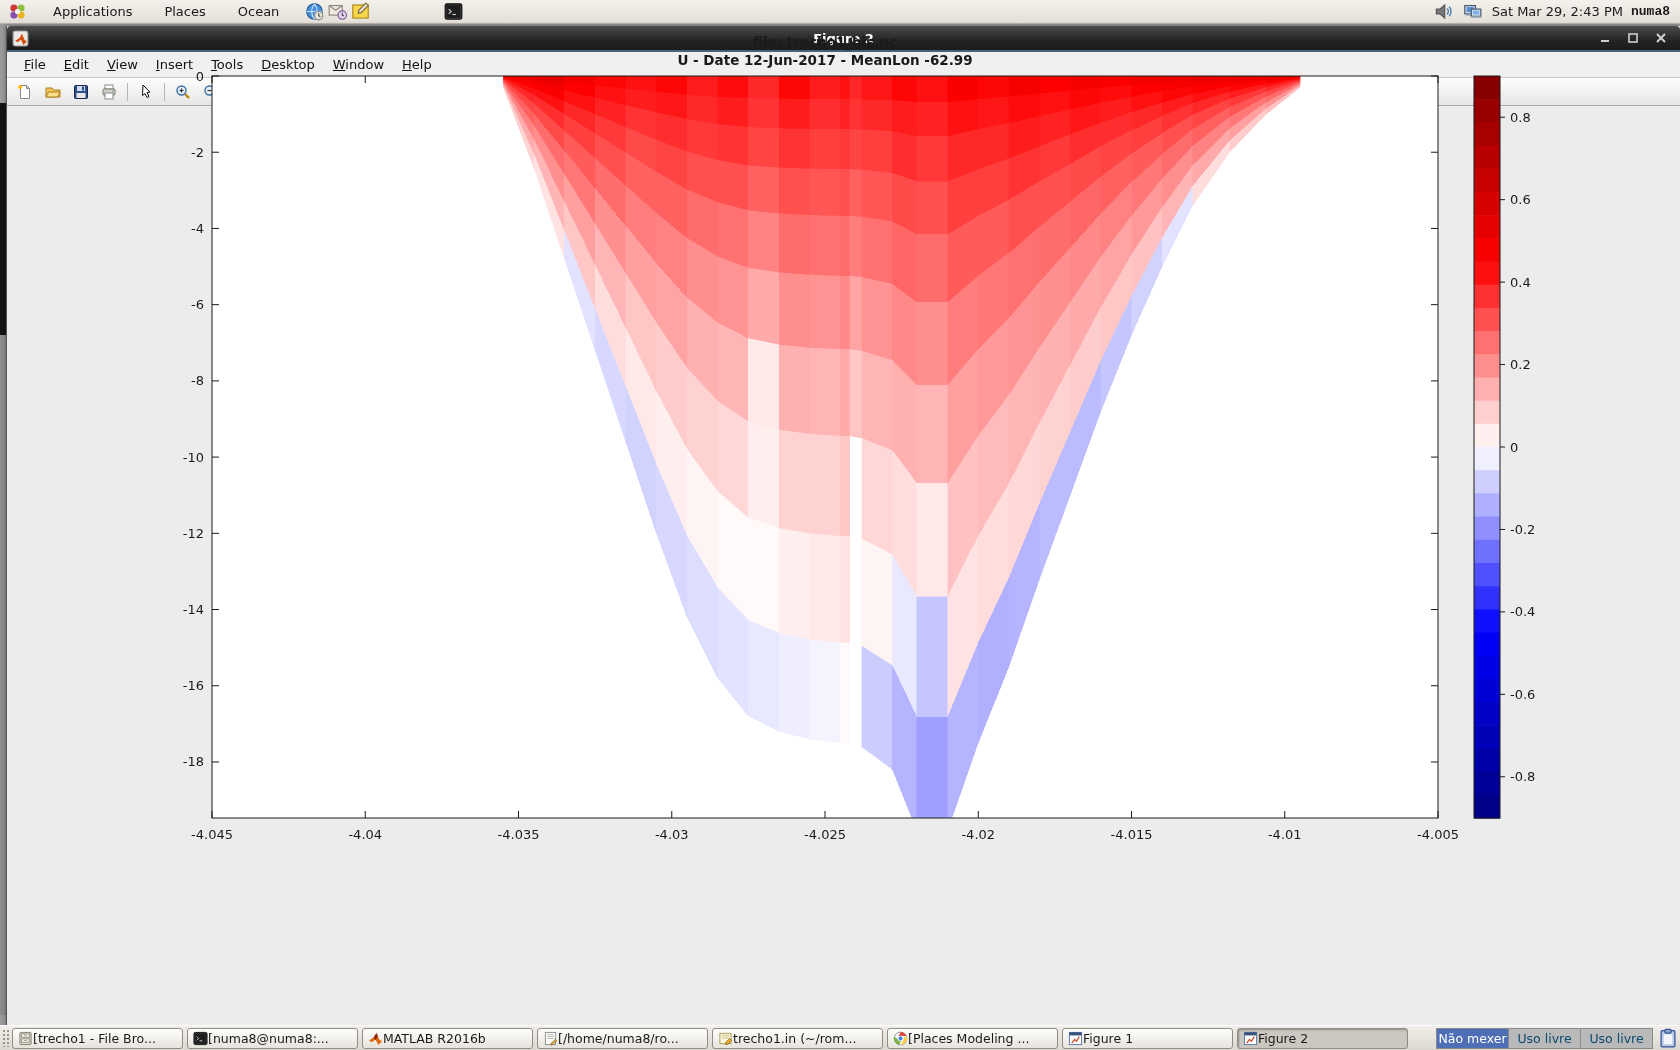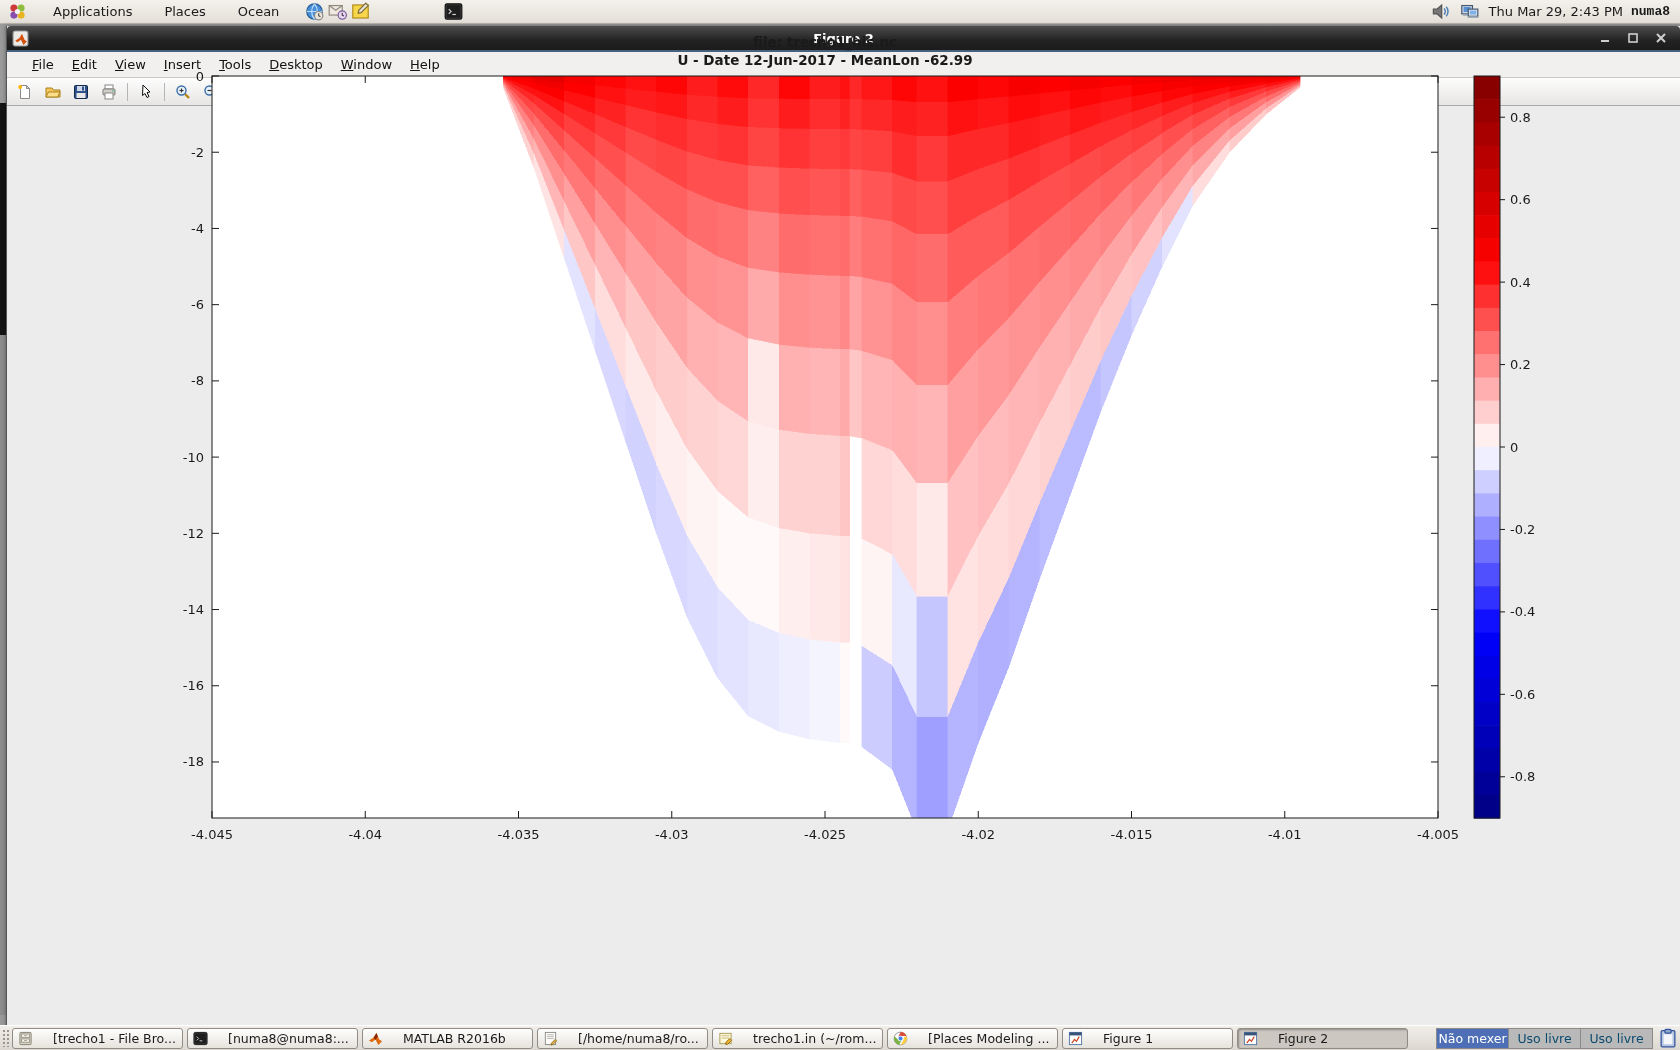--- a/index.html
+++ b/index.html
@@ -25,21 +25,21 @@
     border-top-left-radius:4px;border-top-right-radius:4px;}
   .titlebar .wicon{width:17px;height:17px;margin-left:5px;}
   .titlebar .wicon svg{width:100%;height:100%;}
   .wtitle{position:absolute;left:0;right:0;text-align:center;color:#fff;
     font-weight:bold;font-size:13px;}
   .wbuttons{margin-left:auto;display:flex;gap:14px;padding-right:12px;z-index:2;}
   .wbtn{width:14px;height:14px;display:flex;align-items:center;justify-content:center;}
   .wbtn svg{width:12px;height:12px;}
   .menubar{position:absolute;left:0;top:26px;right:0;height:25px;background:#f1f0ee;
     border-bottom:1px solid #c9c9c9;display:flex;align-items:center;
-    font-size:13px;color:#111;padding-left:16px;}
+    font-size:13px;color:#111;padding-left:8px;}
   .menu-item{padding:3px 9px;}
   .toolbar{position:absolute;left:0;top:52px;right:0;height:27px;
     background:linear-gradient(#fdfdfd,#e7e6e4);border-bottom:1px solid #aaa;
     display:flex;align-items:center;padding-left:4px;}
   .tb-btn{width:24px;height:22px;border:1px solid transparent;border-radius:2px;
     display:flex;align-items:center;justify-content:center;margin:0 1px;position:relative;}
   .tb-btn svg{width:16px;height:16px;}
   .tb-btn.active{background:#cfe0ef;border:1px solid #7fa8c8;box-shadow:inset 1px 1px 2px rgba(0,0,0,.25);}
   .tb-btn.disabled{opacity:.55;}
   .tb-sep{width:1px;height:18px;background:#b5b5b5;margin:0 4px;}
@@ -52,21 +52,21 @@
   
   .taskbar{position:absolute;left:0;bottom:0;width:1680px;height:24px;
     background:linear-gradient(#f1eee9,#dcd8d1);border-top:1px solid #fff;
     display:flex;align-items:center;font-size:12.5px;color:#1a1a1a;}
   .tk-handle{width:8px;height:18px;margin:0 2px;
     background-image:radial-gradient(circle,#9a968e 1px,transparent 1.2px);
     background-size:4px 4px;}
   .tk-items{display:flex;gap:4px;width:1396px;}
   .tk-btn{flex:1 1 0;height:19px;border:1px solid #918d84;border-radius:3px;
     background:linear-gradient(#fefefe,#e6e3dc);display:flex;align-items:center;
-    gap:20px;padding:0 5px;overflow:hidden;white-space:nowrap;}
+    gap:0;padding:0 5px;overflow:hidden;white-space:nowrap;}
   .tk-btn.active{background:#ccc8c1;box-shadow:inset 1px 1px 2px rgba(0,0,0,.3);}
   .tk-btn .ti{width:15px;height:15px;flex:0 0 15px;}
   .tk-btn .ti svg{width:100%;height:100%;}
   .tk-btn span.lbl{overflow:hidden;text-overflow:ellipsis;}
   .pager{display:flex;margin-left:28px;border:1px solid #8a8a8a;height:19px;}
   .pager-cell{width:71px;display:flex;align-items:center;justify-content:center;
     background:#b9b9b9;color:#0c4a6e;border-right:1px solid #8a8a8a;font-size:12.5px;}
   .pager-cell:last-child{border-right:none;}
   .pager-cell.active{background:#4e6fb5;color:#fff;}
   .tk-clip{margin-left:auto;width:20px;height:20px;margin-right:2px;}
@@ -122,21 +122,21 @@
             </svg></span>
           <span class="tp-ico"><svg viewBox="0 0 16 16">
               <rect x="1.5" y="3" width="9" height="7" fill="#cfd9e8" stroke="#45596e"></rect>
               <rect x="3" y="4.2" width="6" height="4.2" fill="#5a8fd4"></rect>
               <rect x="2.5" y="10" width="7" height="1.6" fill="#9aa7b5"></rect>
               <rect x="7" y="6" width="8" height="6" fill="#e6ecf4" stroke="#45596e"></rect>
               <rect x="8.2" y="7.2" width="5.6" height="3.4" fill="#7fb0e8"></rect>
               <rect x="6.5" y="12" width="9" height="1.4" fill="#9aa7b5"></rect>
             </svg></span>
         </span>
-      <span>Thu Mar 29, 2:43 PM</span>
+      <span>Sat Mar 29, 2:43 PM</span>
       <span class="tp-user">numa8</span>
     </div>
   </div>
 
   <div class="strip-dark"></div>
   <div class="strip-gray"></div>
 
   <div class="fig-window">
     <div class="titlebar">
       <span class="wicon" id="win-ico"><svg viewBox="0 0 16 16">

